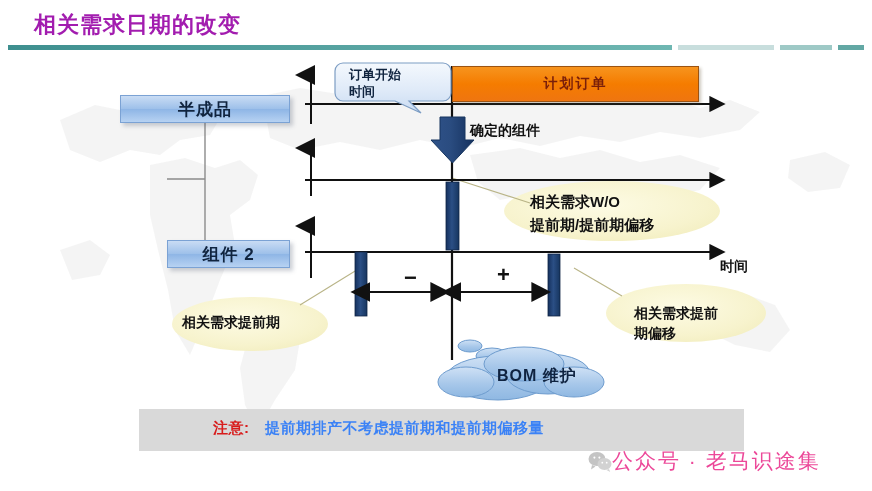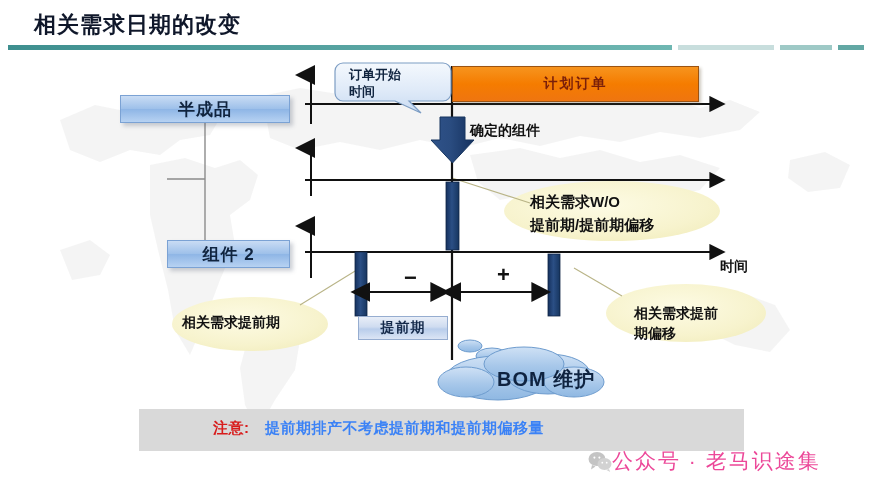--- a/index.html
+++ b/index.html
@@ -27,21 +27,21 @@
     pointer-events: none;
   }
 
   
   .title-text {
     position: absolute;
     left: 34px;
     top: 10px;
     font-size: 22px;
     font-weight: bold;
-    color: #0f172a;
+    color: #a21caf;
     letter-spacing: 1px;
     white-space: nowrap;
   }
   .title-rule {
     position: absolute;
     left: 8px;
     top: 45px;
     width: 856px;
     height: 5px;
   }
@@ -174,21 +174,21 @@
     font-size: 14px;
     font-weight: bold;
     color: #111;
   }
 
   
   #bom-cloud-text {
     position: absolute;
     left: 497px;
     top: 366px;
-    font-size: 20px;
+    font-size: 16px;
     font-weight: bold;
     color: #0f2340;
     letter-spacing: 1px;
   }
 
   
   #note-bar {
     position: absolute;
     left: 139px;
     top: 409px;
@@ -382,23 +382,20 @@
 
   <div class="yellow-callout-text" id="cal-wo-text">相关需求W/O
 提前期/提前期偏移</div>
   <div class="yellow-callout-text" id="cal-left-text">相关需求提前期</div>
   <div class="yellow-callout-text" id="cal-right-text">相关需求提前
 期偏移</div>
 
   <div class="sign" id="sign-minus">−</div>
   <div class="sign" id="sign-plus">+</div>
 
-  <div class="lt-box" id="lt-box-1">
-    <span>提前期</span>
-  </div>
 
   <div id="time-axis-label">时间</div>
 
   <div id="bom-cloud-text">BOM 维护</div>
 
   <div id="note-bar"></div>
   <div id="note-label">注意:</div>
   <div id="note-text">提前期排产不考虑提前期和提前期偏移量</div>
 
   <div id="watermark">

